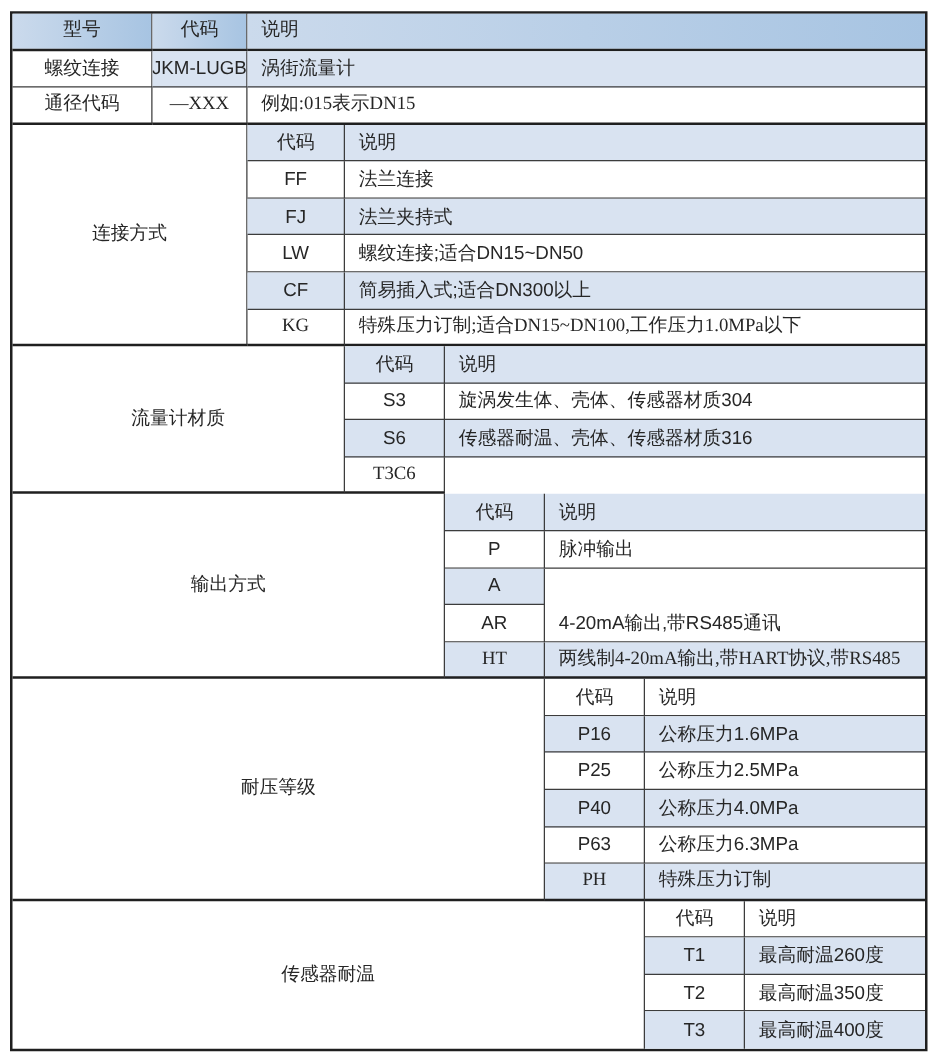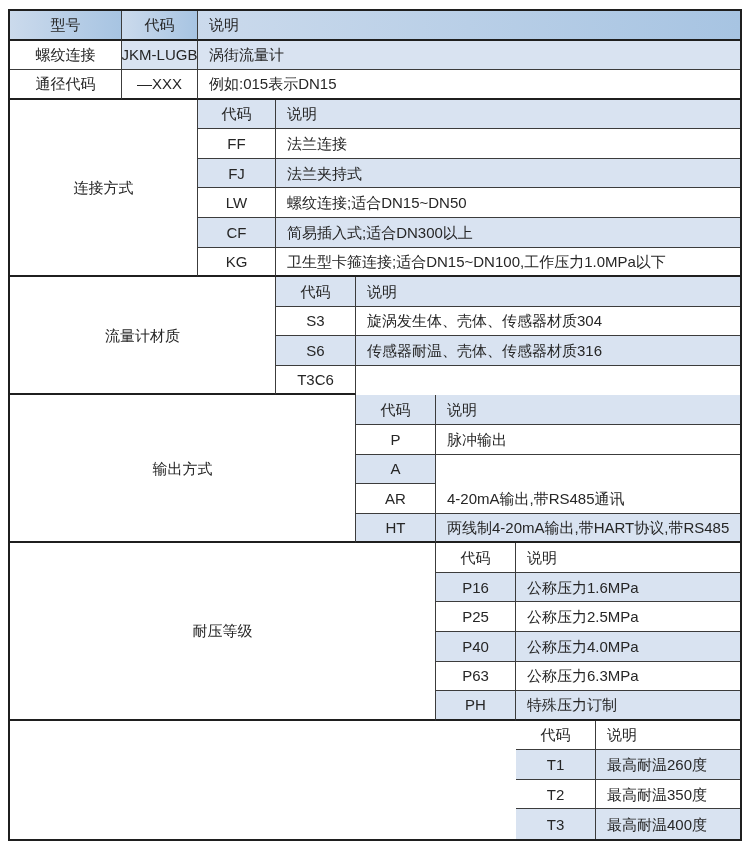--- a/index.html
+++ b/index.html
@@ -23,21 +23,21 @@
     border-right:1px solid var(--border_light,#3c3c3c);
     border-bottom:1px solid var(--border_light,#3c3c3c);
     font-size:15px;line-height:1;
     box-sizing:border-box;
     overflow:hidden;white-space:nowrap;
   }
   .center{justify-content:center;}
   .desc{padding:0 11px;}
   .blue{background:var(--blue,#d9e3f1);}
   .hdr{background:linear-gradient(to right,var(--header_blue_left,#cbdaec),var(--header_blue_right,#a7c4e2));}
-  .thick-b{border-bottom:2px solid var(--border_dark,#1f1f1f);}
+  .thick-b{border-bottom:2px solid var(--border_dark,#1f1f1f);font-family:Liberation Serif, serif;}
   .no-r{border-right:none;}
   .no-b{border-bottom:none;}
 </style>
 </head>
 <body style="--blue: #d9e3f1; --header_blue_left: #cbdaec; --header_blue_right: #a7c4e2; --border_dark: #1f1f1f; --border_light: #3c3c3c; --text: #262626; --white: #ffffff;">
 
 <div class="spec-table">
 
   <div class="cell center hdr thick-b" style="grid-area:1/1/2/2">型号</div>
   <div class="cell center hdr thick-b" style="grid-area:1/2/2/3">代码</div>
@@ -56,21 +56,21 @@
   <div class="cell desc blue no-r" style="grid-area:4/3/5/9;grid-column:4/9">说明</div>
   <div class="cell center" style="grid-area:5/3/6/4">FF</div>
   <div class="cell desc no-r" style="grid-area:5/4/6/9">法兰连接</div>
   <div class="cell center blue" style="grid-area:6/3/7/4">FJ</div>
   <div class="cell desc blue no-r" style="grid-area:6/4/7/9">法兰夹持式</div>
   <div class="cell center" style="grid-area:7/3/8/4">LW</div>
   <div class="cell desc no-r" style="grid-area:7/4/8/9">螺纹连接;适合DN15~DN50</div>
   <div class="cell center blue" style="grid-area:8/3/9/4">CF</div>
   <div class="cell desc blue no-r" style="grid-area:8/4/9/9">简易插入式;适合DN300以上</div>
   <div class="cell center thick-b" style="grid-area:9/3/10/4">KG</div>
-  <div class="cell desc thick-b no-r" style="grid-area:9/4/10/9">卫生型卡箍连接;适合DN15~DN100,工作压力1.0MPa以下</div>
+  <div class="cell desc thick-b no-r" style="grid-area:9/4/10/9">特殊压力订制;适合DN15~DN100,工作压力1.0MPa以下</div>
 
   <div class="cell center thick-b" style="grid-area:10/1/14/4">流量计材质</div>
   <div class="cell center blue" style="grid-area:10/4/11/5">代码</div>
   <div class="cell desc blue no-r" style="grid-area:10/5/11/9">说明</div>
   <div class="cell center" style="grid-area:11/4/12/5">S3</div>
   <div class="cell desc no-r" style="grid-area:11/5/12/9">旋涡发生体、壳体、传感器材质304</div>
   <div class="cell center blue" style="grid-area:12/4/13/5">S6</div>
   <div class="cell desc blue no-r" style="grid-area:12/5/13/9">传感器耐温、壳体、传感器材质316</div>
   <div class="cell center thick-b" style="grid-area:13/4/14/5">T3C6</div>
 
@@ -92,20 +92,21 @@
   <div class="cell desc blue no-r" style="grid-area:20/7/21/9">公称压力1.6MPa</div>
   <div class="cell center" style="grid-area:21/6/22/7">P25</div>
   <div class="cell desc no-r" style="grid-area:21/7/22/9">公称压力2.5MPa</div>
   <div class="cell center blue" style="grid-area:22/6/23/7">P40</div>
   <div class="cell desc blue no-r" style="grid-area:22/7/23/9">公称压力4.0MPa</div>
   <div class="cell center" style="grid-area:23/6/24/7">P63</div>
   <div class="cell desc no-r" style="grid-area:23/7/24/9">公称压力6.3MPa</div>
   <div class="cell center blue thick-b" style="grid-area:24/6/25/7">PH</div>
   <div class="cell desc blue thick-b no-r" style="grid-area:24/7/25/9">特殊压力订制</div>
 
+  <div class="cell center no-b" style="grid-area:25/1/29/7">传感器耐温</div>
   <div class="cell center" style="grid-area:25/7/26/8">代码</div>
   <div class="cell desc no-r" style="grid-area:25/8/26/9">说明</div>
   <div class="cell center blue" style="grid-area:26/7/27/8">T1</div>
   <div class="cell desc blue no-r" style="grid-area:26/8/27/9">最高耐温260度</div>
   <div class="cell center" style="grid-area:27/7/28/8">T2</div>
   <div class="cell desc no-r" style="grid-area:27/8/28/9">最高耐温350度</div>
   <div class="cell center blue no-b" style="grid-area:28/7/29/8">T3</div>
   <div class="cell desc blue no-r no-b" style="grid-area:28/8/29/9">最高耐温400度</div>
 
 </div>

